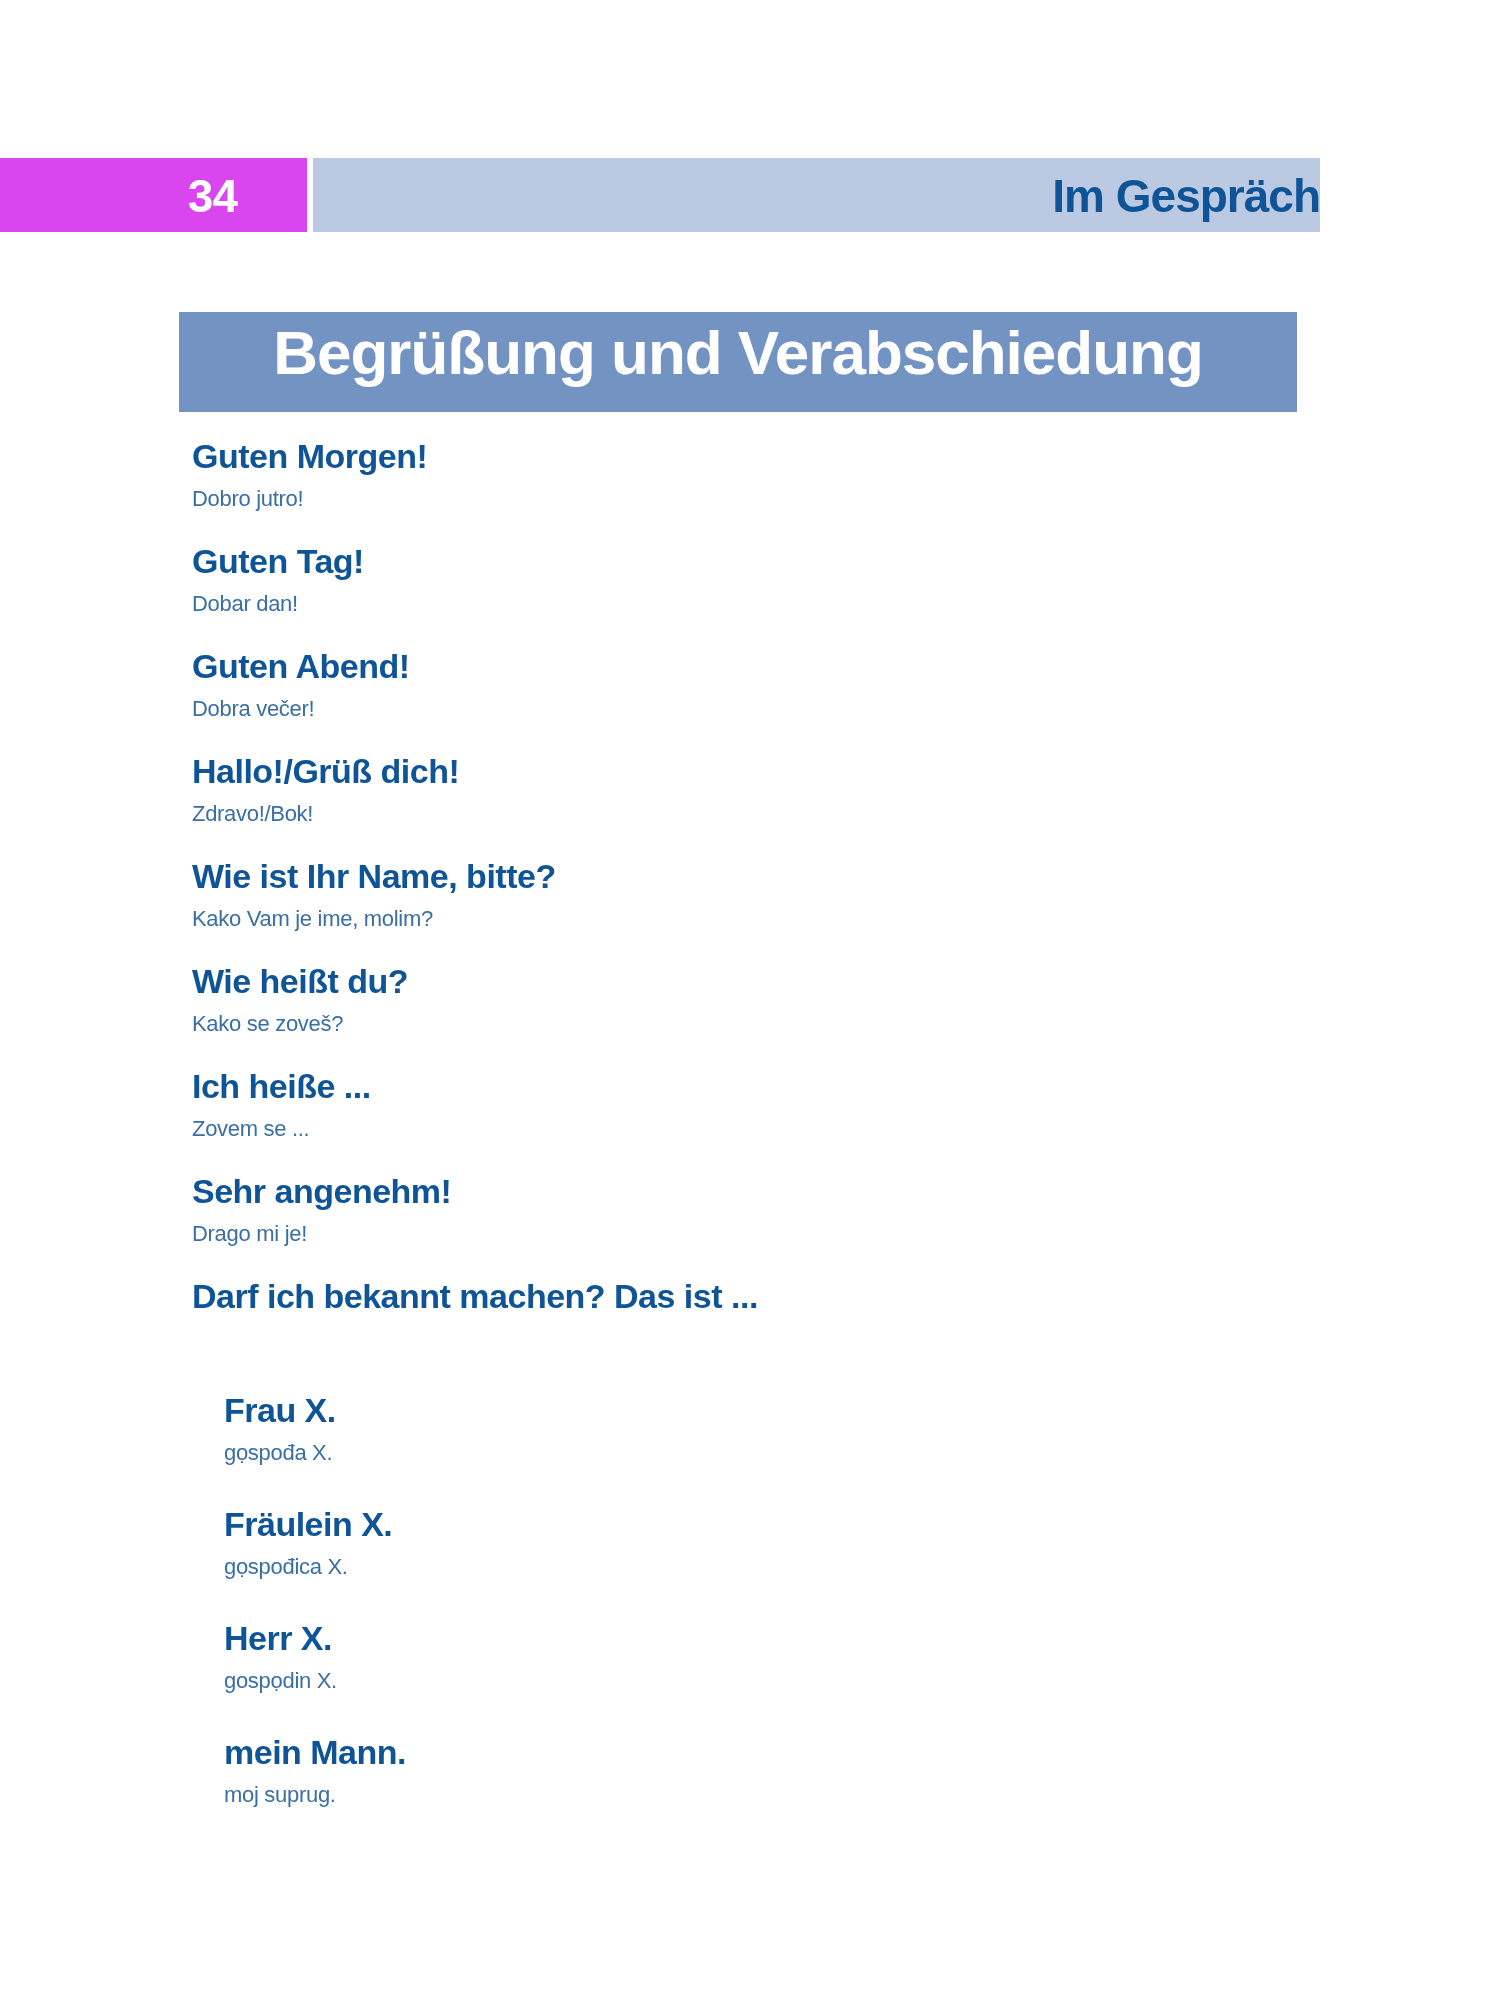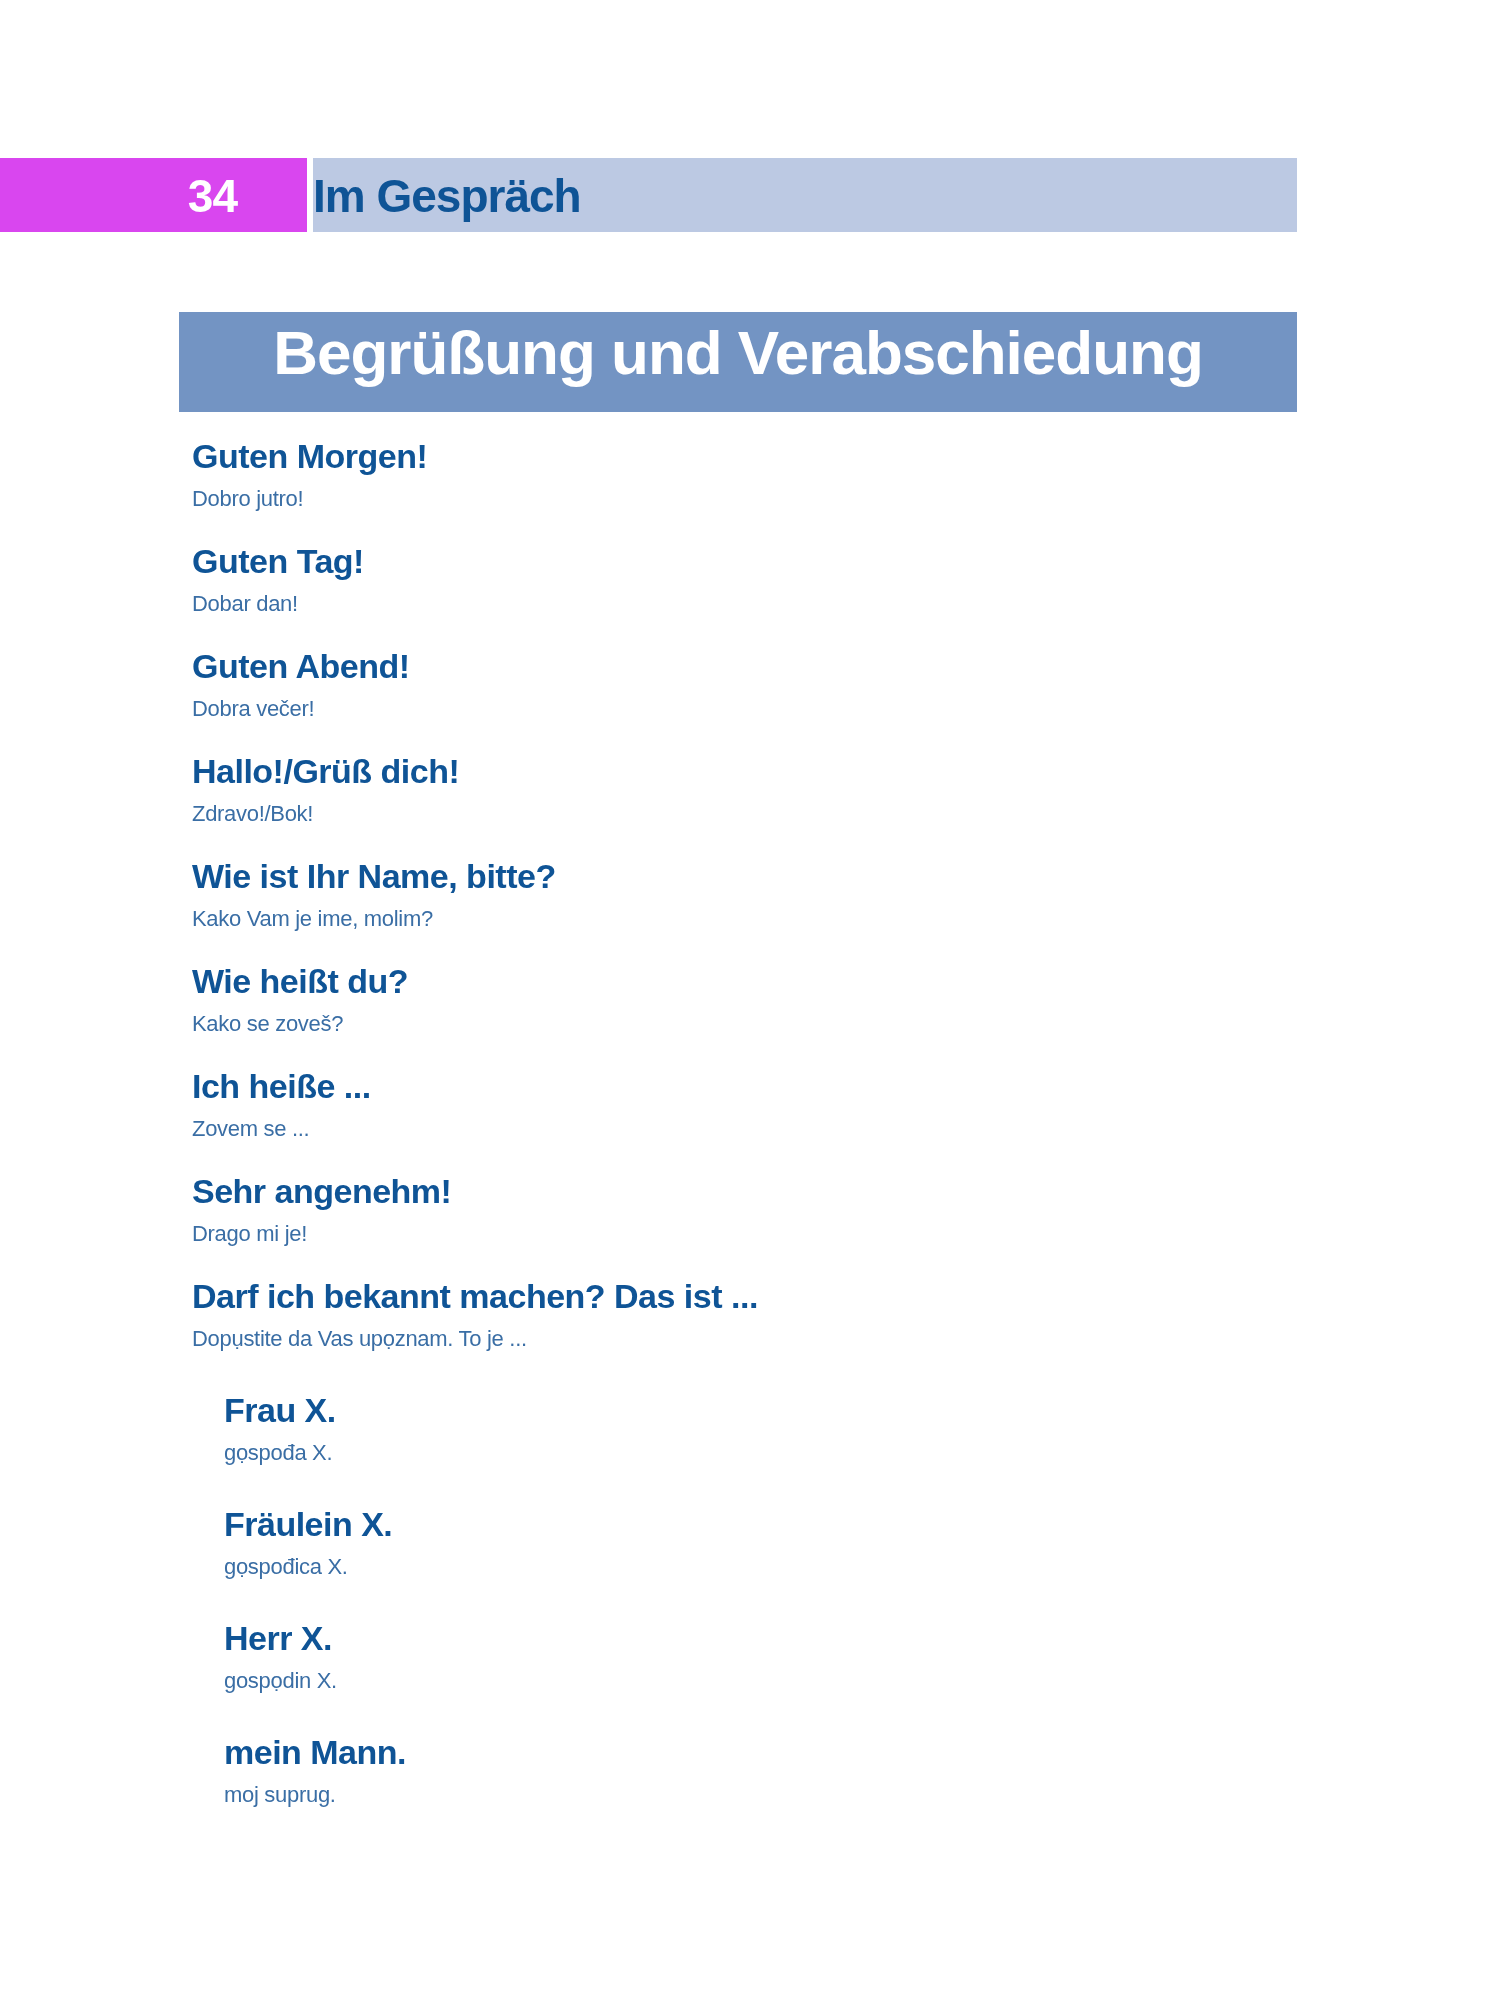--- a/index.html
+++ b/index.html
@@ -5,21 +5,21 @@
     html, body { margin: 0; padding: 0; background: #ffffff; }
     body { width: 1510px; height: 2000px; position: relative; overflow: hidden;
            font-family: "Liberation Sans", "DejaVu Sans", sans-serif; }
 
     .running-head { position: absolute; top: 158px; left: 0; height: 74px; width: 1297px; }
     .page-num-box { position: absolute; left: 0; top: 0; width: 307px; height: 74px;
                     background: #d946ef; }
     .page-num { position: absolute; right: 70px; top: 0; height: 74px; line-height: 76px;
                 color: #ffffff; font-size: 46px; font-weight: bold; letter-spacing: -1px; }
     .section-box { position: absolute; left: 313px; top: 0; width: 984px; height: 74px;
-                   background: #bcc9e3; text-align: left; }
+                   background: #bcc9e3; text-align: right; padding-left: 23px; }
     .section-title { display: inline-block; line-height: 76px; color: #0f5496;
                      font-size: 46px; font-weight: bold; letter-spacing: -1px; }
 
     .title-box { position: absolute; left: 179px; top: 312px; width: 1118px; height: 100px;
                  background: #7394c3; text-align: center; }
     .title-text { display: inline-block; line-height: 82px; color: #ffffff;
                   font-size: 62px; font-weight: bold; letter-spacing: -1px; }
 
     .phrases { position: absolute; left: 192px; top: 434px; width: 1100px; }
     .entry { height: 105px; position: relative; }
@@ -73,21 +73,20 @@
   <div class="entry">
     <div class="de">Ich heiße ...</div>
     <div class="hr">Zovem se ...</div>
   </div>
   <div class="entry">
     <div class="de">Sehr angenehm!</div>
     <div class="hr">Drago mi je!</div>
   </div>
   <div class="entry">
     <div class="de">Darf ich bekannt machen? Das ist ...</div>
-    <div class="hr">Dopụstite da Vas upọznam. To je ...</div>
   </div>
   <div class="entry indent">
     <div class="de">Frau X.</div>
     <div class="hr">gọspođa X.</div>
   </div>
   <div class="entry indent">
     <div class="de">Fräulein X.</div>
     <div class="hr">gọspođica X.</div>
   </div>
   <div class="entry indent">

